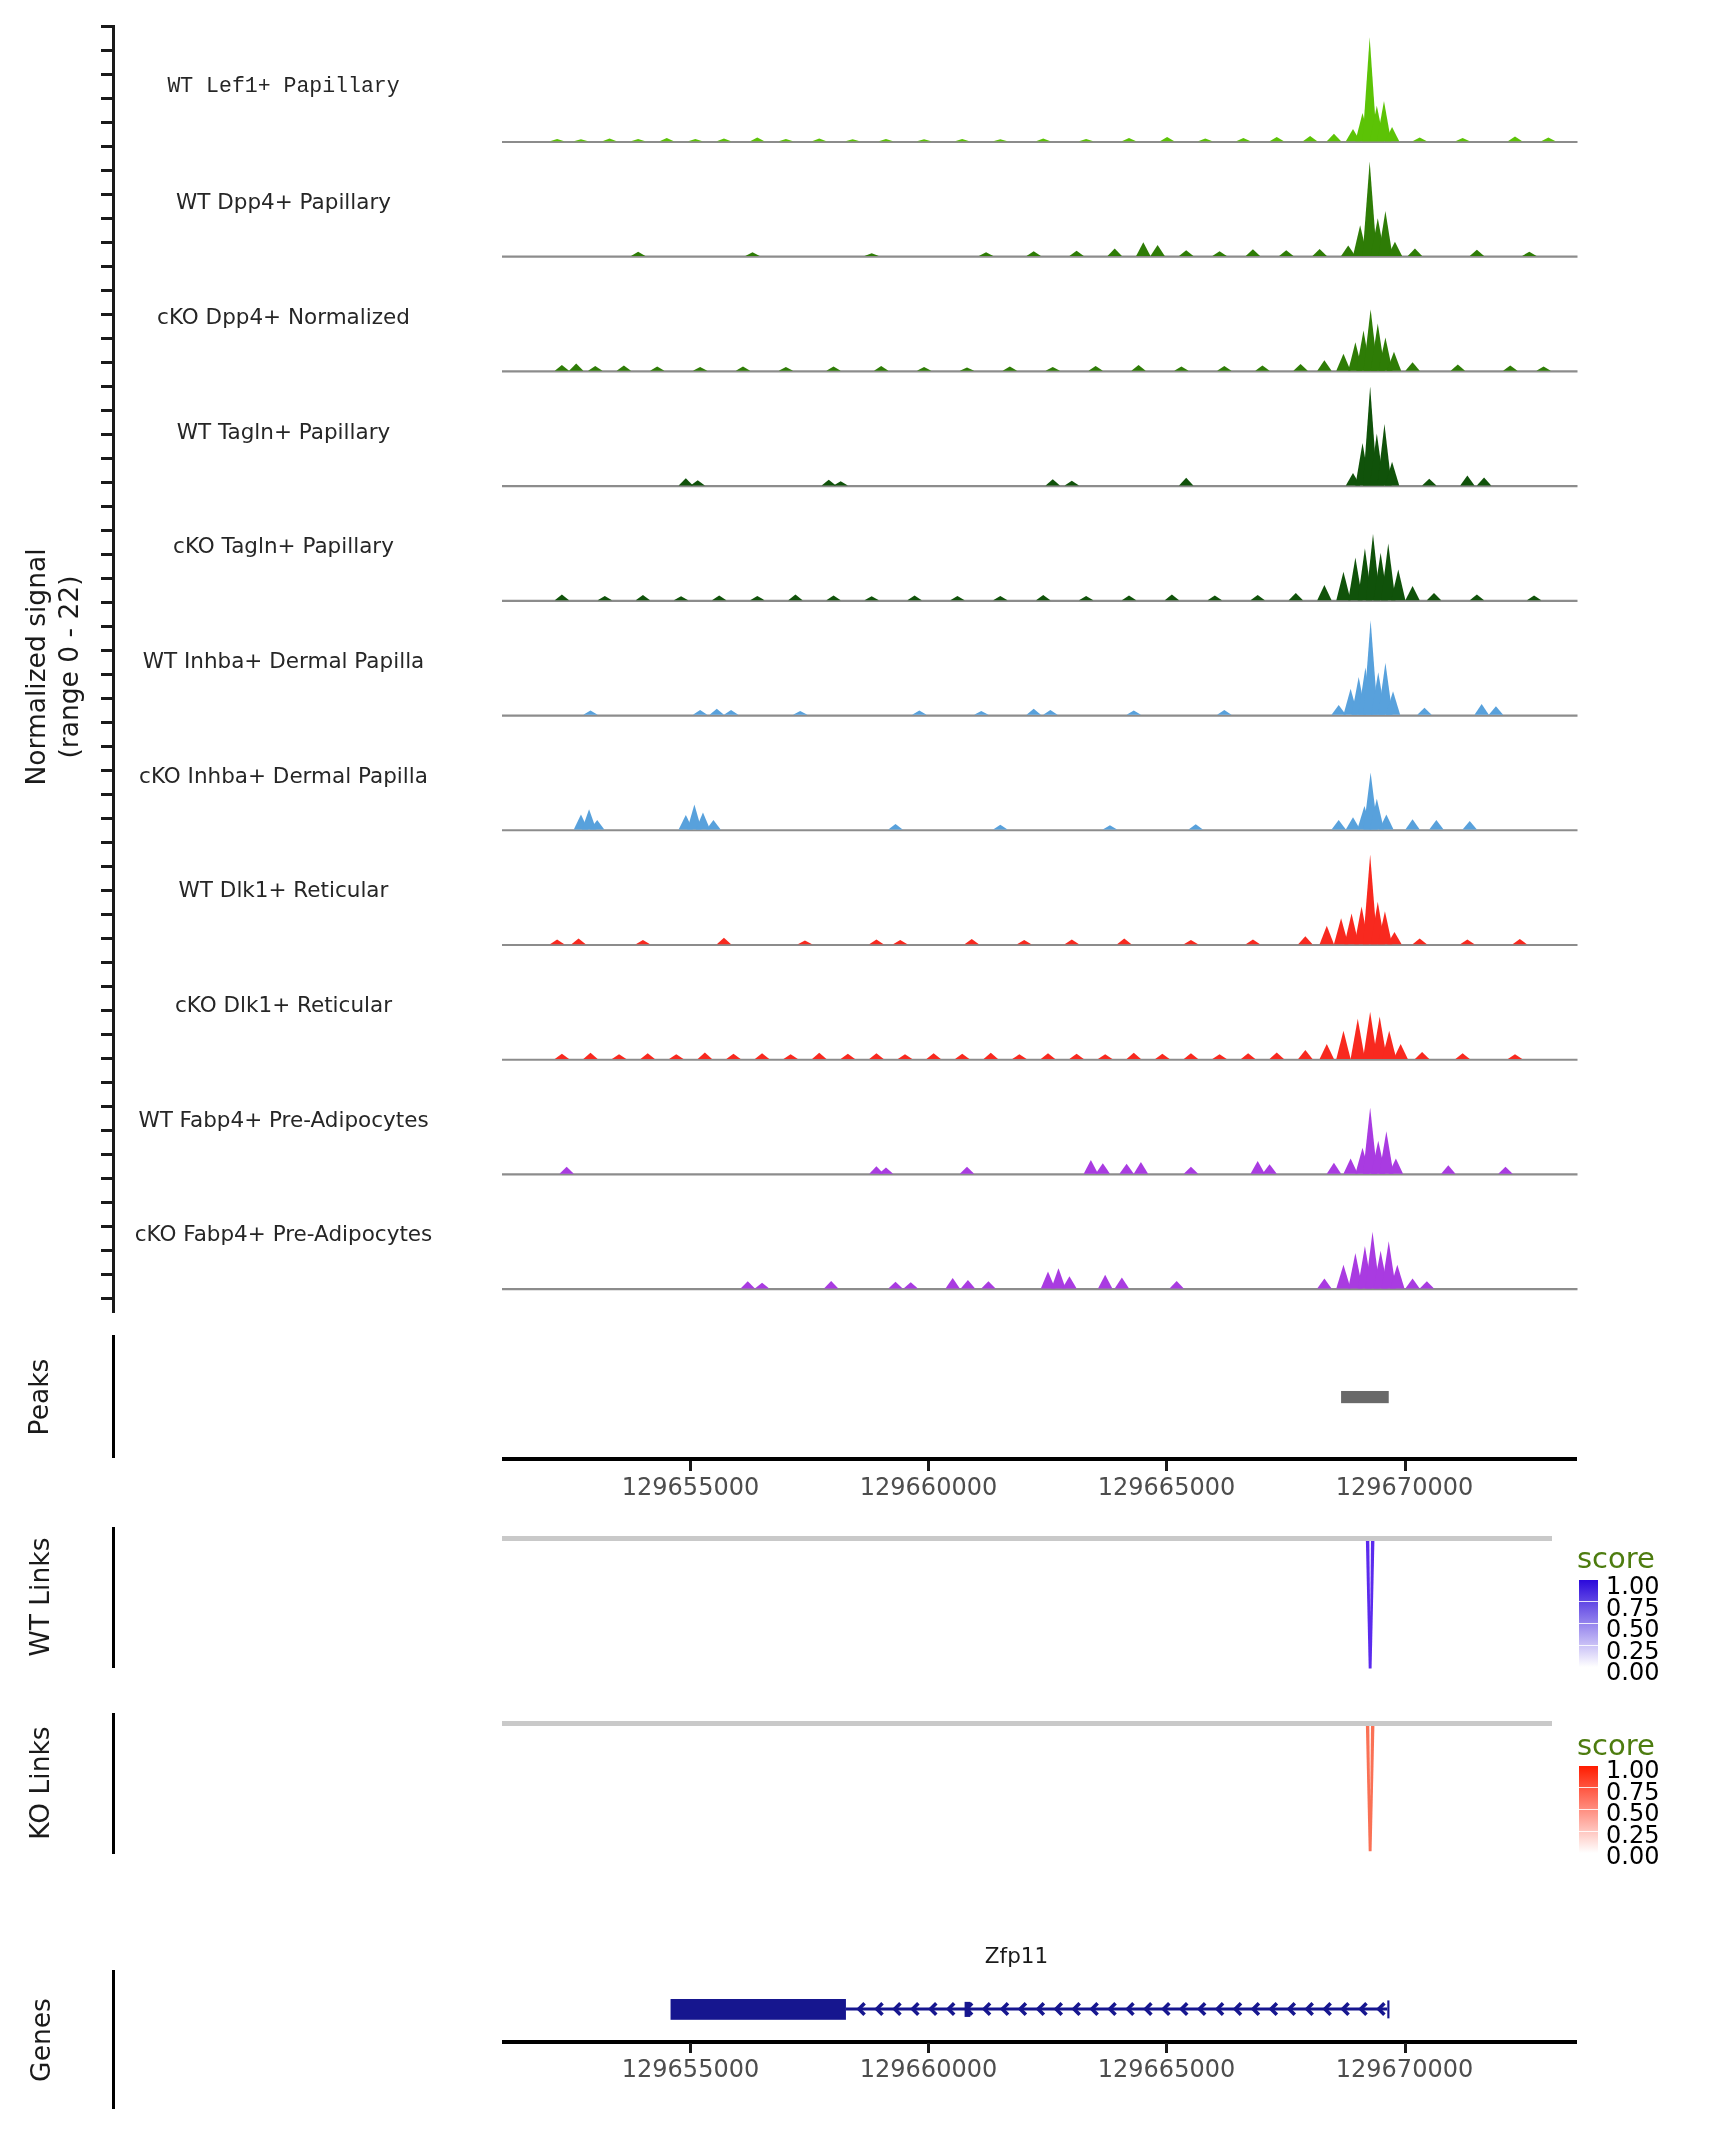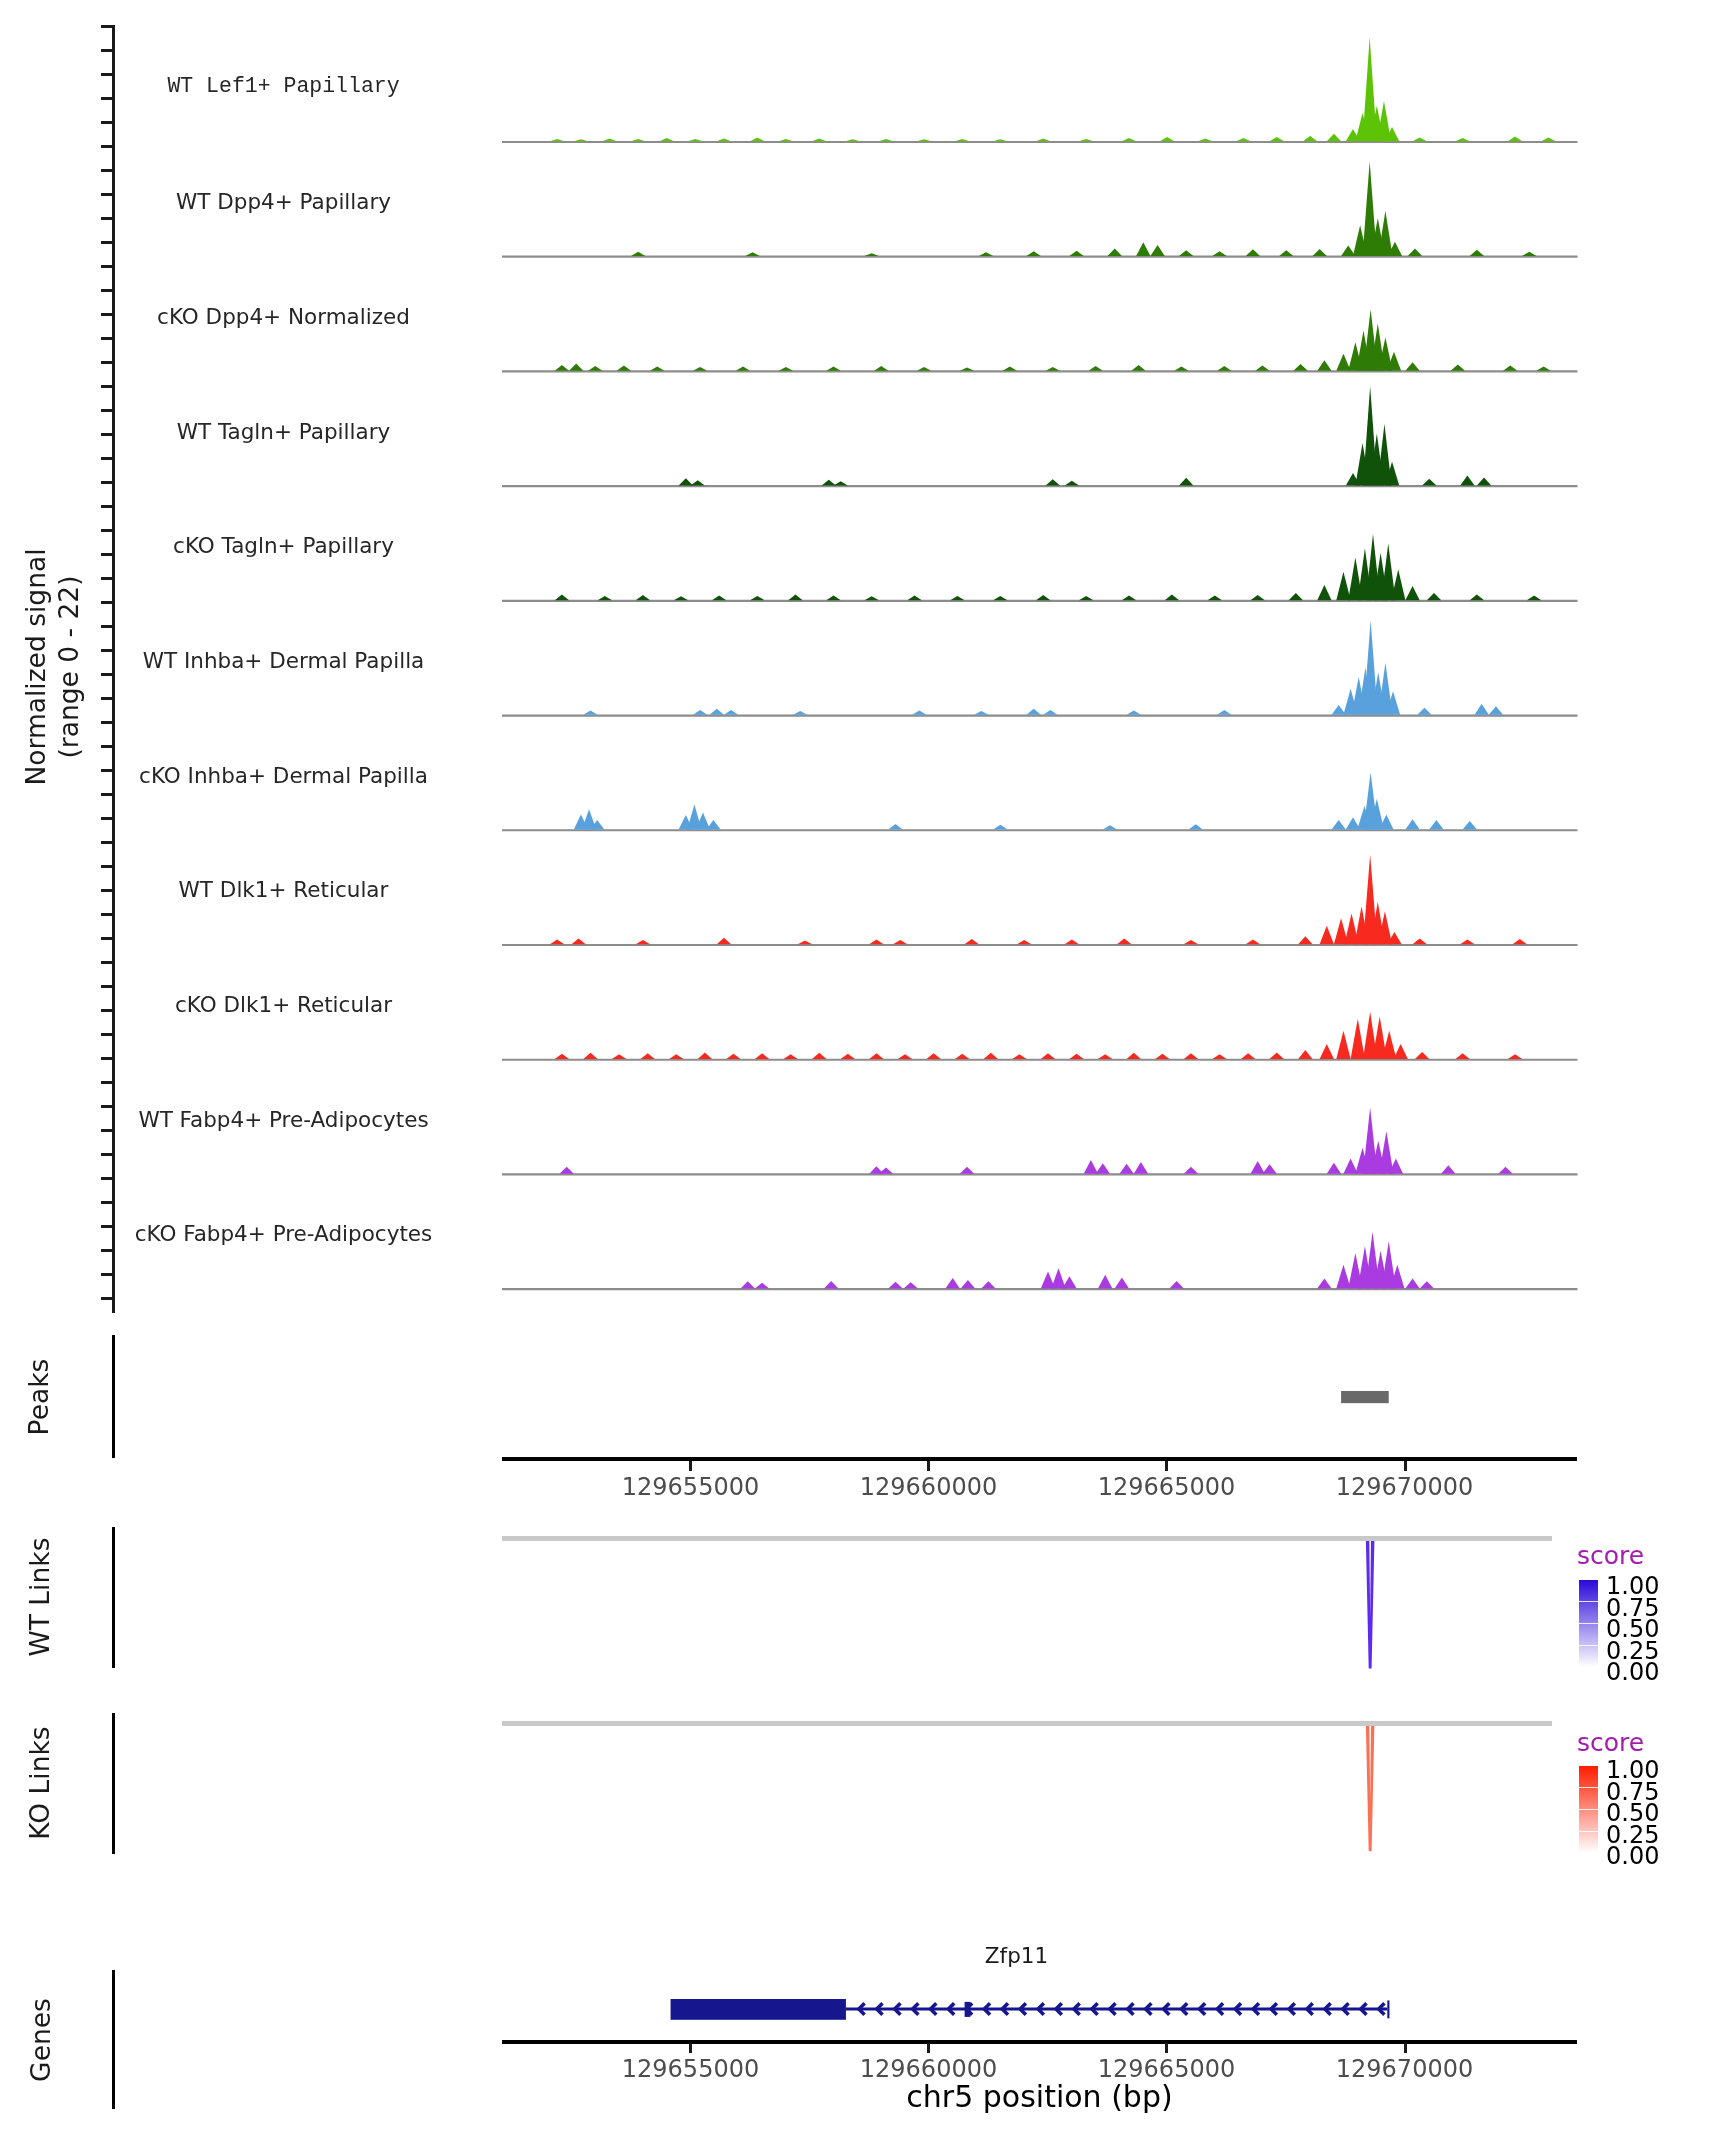--- a/index.html
+++ b/index.html
@@ -12,21 +12,21 @@
   .bracket{position:absolute;width:2.9px;background:#000;}
   .yaxis-line{position:absolute;left:112px;top:25px;width:2.9px;height:1288px;background:#1a1a1a;}
   .yaxis-ticks{position:absolute;left:101px;top:25px;width:10.8px;height:1288px;
        background:repeating-linear-gradient(to bottom,#1a1a1a 0 2.9px,transparent 2.9px 24px);}
   .track-label{position:absolute;left:79px;width:409px;height:29px;text-align:center;
        font-size:21.5px;line-height:29px;color:#262626;white-space:nowrap;}
   .axis-line{position:absolute;left:502px;width:1075px;height:3.6px;background:#000;}
   .xtick{position:absolute;width:2.9px;height:10px;background:#1a1a1a;}
   .xtick-label{position:absolute;width:229px;text-align:center;font-size:24px;color:#4d4d4d;}
   .gray-rule{position:absolute;left:502px;width:1050px;height:5px;background:#c9c9c9;}
-  .legend-title{position:absolute;font-size:25px;color:#a21caf;}
+  .legend-title{position:absolute;font-size:29px;color:#4d7c0f;}
   .legend-bar{position:absolute;width:18.6px;height:87px;}
   .legend-bar.blue{background:
        linear-gradient(to bottom,transparent calc(25% - 0.7px),rgba(255,255,255,.85) calc(25% - 0.7px),rgba(255,255,255,.85) calc(25% + 0.7px),transparent calc(25% + 0.7px)),
        linear-gradient(to bottom,transparent calc(50% - 0.7px),rgba(255,255,255,.85) calc(50% - 0.7px),rgba(255,255,255,.85) calc(50% + 0.7px),transparent calc(50% + 0.7px)),
        linear-gradient(to bottom,transparent calc(75% - 0.7px),rgba(255,255,255,.85) calc(75% - 0.7px),rgba(255,255,255,.85) calc(75% + 0.7px),transparent calc(75% + 0.7px)),
        linear-gradient(to bottom,#2B09DB,#ffffff);}
   .legend-bar.red{background:
        linear-gradient(to bottom,transparent calc(25% - 0.7px),rgba(255,255,255,.85) calc(25% - 0.7px),rgba(255,255,255,.85) calc(25% + 0.7px),transparent calc(25% + 0.7px)),
        linear-gradient(to bottom,transparent calc(50% - 0.7px),rgba(255,255,255,.85) calc(50% - 0.7px),rgba(255,255,255,.85) calc(50% + 0.7px),transparent calc(50% + 0.7px)),
        linear-gradient(to bottom,transparent calc(75% - 0.7px),rgba(255,255,255,.85) calc(75% - 0.7px),rgba(255,255,255,.85) calc(75% + 0.7px),transparent calc(75% + 0.7px)),
@@ -418,21 +418,20 @@
   <div class="legend-tick" style="top:1799px;">0.50</div>
   <div class="legend-tick" style="top:1821px;">0.25</div>
   <div class="legend-tick" style="top:1842px;">0.00</div>
 
   <div class="bracket" style="left:112px;top:1970px;height:139px;"></div>
   <div class="rot sideLabel" style="left:-32px;top:2024px;width:143px;height:32px;">Genes</div>
   <div class="gene-label" style="left:909px;top:1943px;">Zfp11</div>
 
   <div class="axis-line" style="top:2040px;"></div>
   <div id="axis2"></div>
-  <div class="xtitle">chr5 position (bp)</div>
 
 <div class="track-label" style="top:72px;font-family:Liberation Mono, monospace;">WT Lef1+ Papillary</div>
     <div class="track-label" style="top:187px;">WT Dpp4+ Papillary</div>
     <div class="track-label" style="top:302px;">cKO Dpp4+ Normalized</div>
     <div class="track-label" style="top:417px;">WT Tagln+ Papillary</div>
     <div class="track-label" style="top:531px;">cKO Tagln+ Papillary</div>
     <div class="track-label" style="top:646px;">WT Inhba+ Dermal Papilla</div>
     <div class="track-label" style="top:761px;">cKO Inhba+ Dermal Papilla</div>
     <div class="track-label" style="top:875px;">WT Dlk1+ Reticular</div>
     <div class="track-label" style="top:990px;">cKO Dlk1+ Reticular</div>

